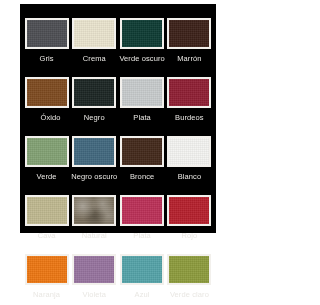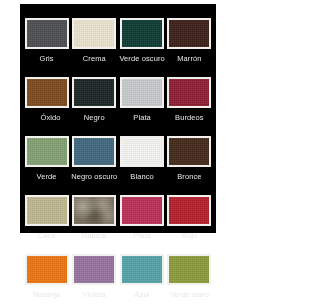--- a/index.html
+++ b/index.html
@@ -124,26 +124,26 @@
       </div>
       <div class="swatch-cell">
         <span class="swatch-chip" style="background-color: rgb(130, 161, 115); border-color: rgb(242, 240, 236);"></span>
         <span class="swatch-label" style="color: rgb(233, 231, 227);">Verde</span>
       </div>
       <div class="swatch-cell">
         <span class="swatch-chip" style="background-color: rgb(65, 104, 126); border-color: rgb(242, 240, 236);"></span>
         <span class="swatch-label" style="color: rgb(233, 231, 227);">Negro oscuro</span>
       </div>
       <div class="swatch-cell">
+        <span class="swatch-chip" style="background-color: rgb(66, 40, 26); border-color: rgb(242, 240, 236);"></span>
+        <span class="swatch-label" style="color: rgb(233, 231, 227);">Bronce</span>
+      </div>
+      <div class="swatch-cell">
         <span class="swatch-chip" style="background-color: rgb(244, 244, 241); border-color: rgb(242, 240, 236);"></span>
         <span class="swatch-label" style="color: rgb(233, 231, 227);">Blanco</span>
-      </div>
-      <div class="swatch-cell">
-        <span class="swatch-chip" style="background-color: rgb(66, 40, 26); border-color: rgb(242, 240, 236);"></span>
-        <span class="swatch-label" style="color: rgb(233, 231, 227);">Bronce</span>
       </div>
       <div class="swatch-cell">
         <span class="swatch-chip" style="background-color: rgb(191, 184, 143); border-color: rgb(242, 240, 236);"></span>
         <span class="swatch-label" style="color: rgb(233, 231, 227);">Cava</span>
       </div>
       <div class="swatch-cell">
         <span class="swatch-chip mottled" style="background-color: rgb(120, 110, 92); border-color: rgb(242, 240, 236);"></span>
         <span class="swatch-label" style="color: rgb(233, 231, 227);">Natural</span>
       </div>
       <div class="swatch-cell">

